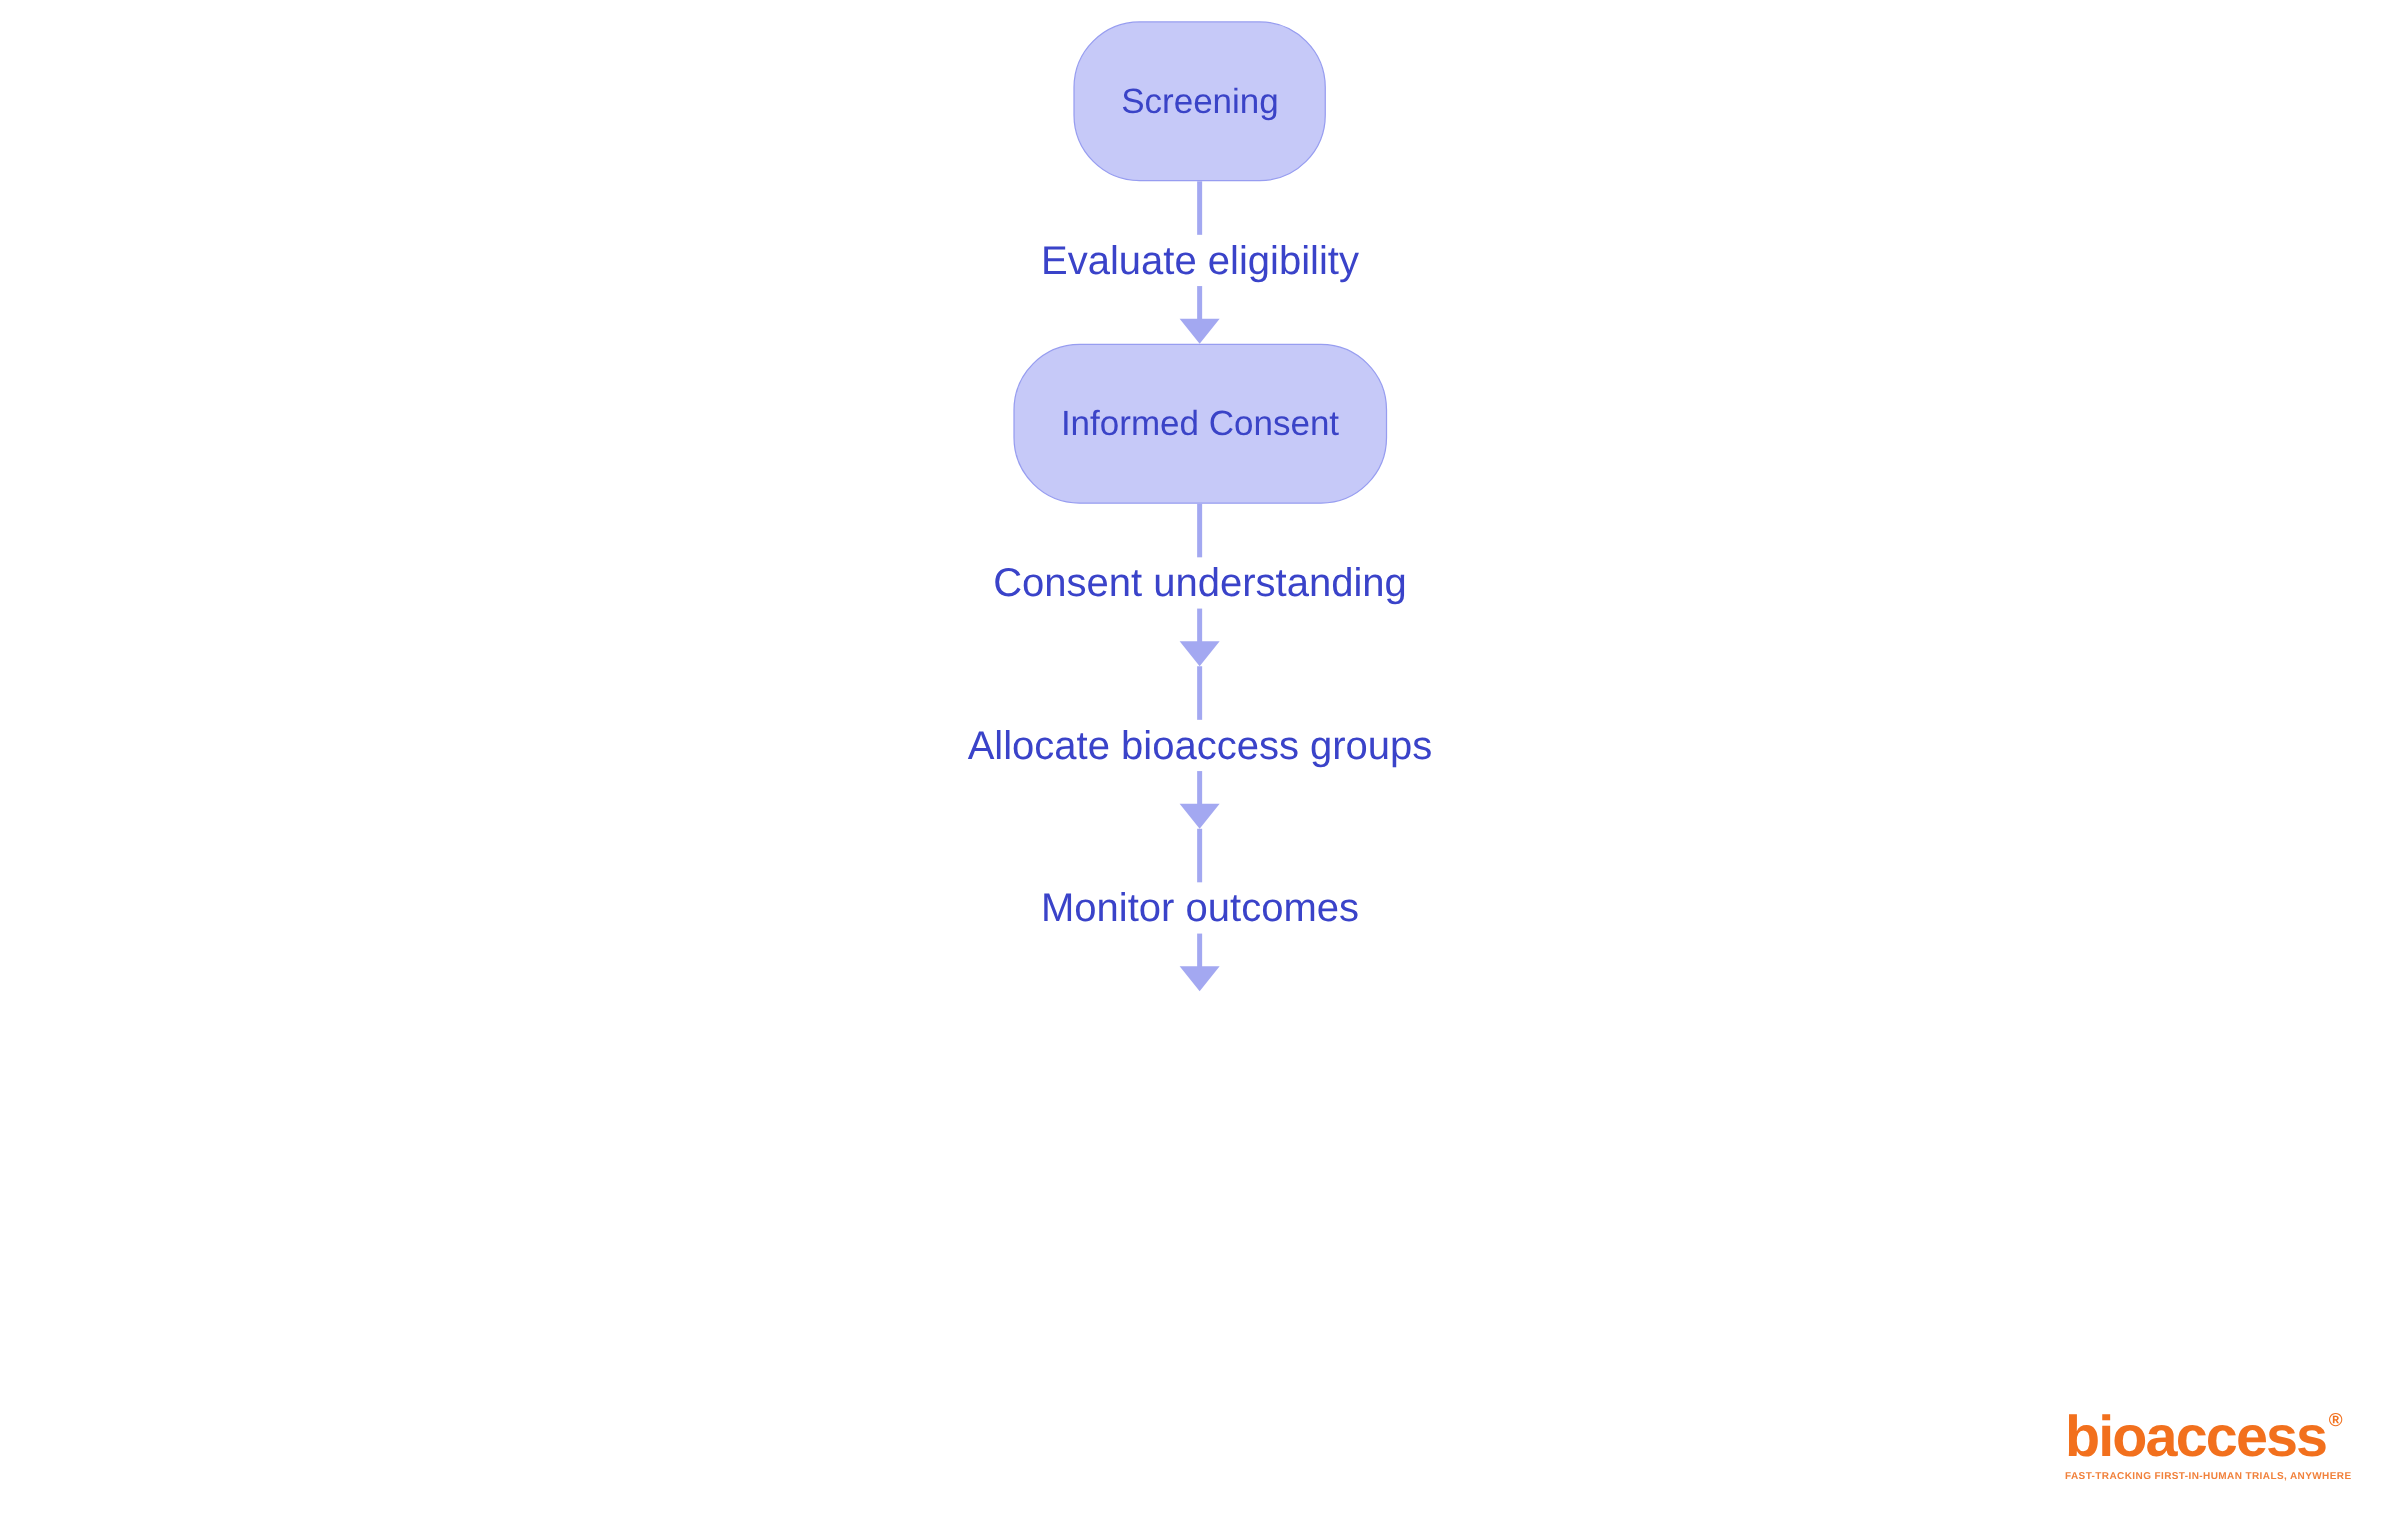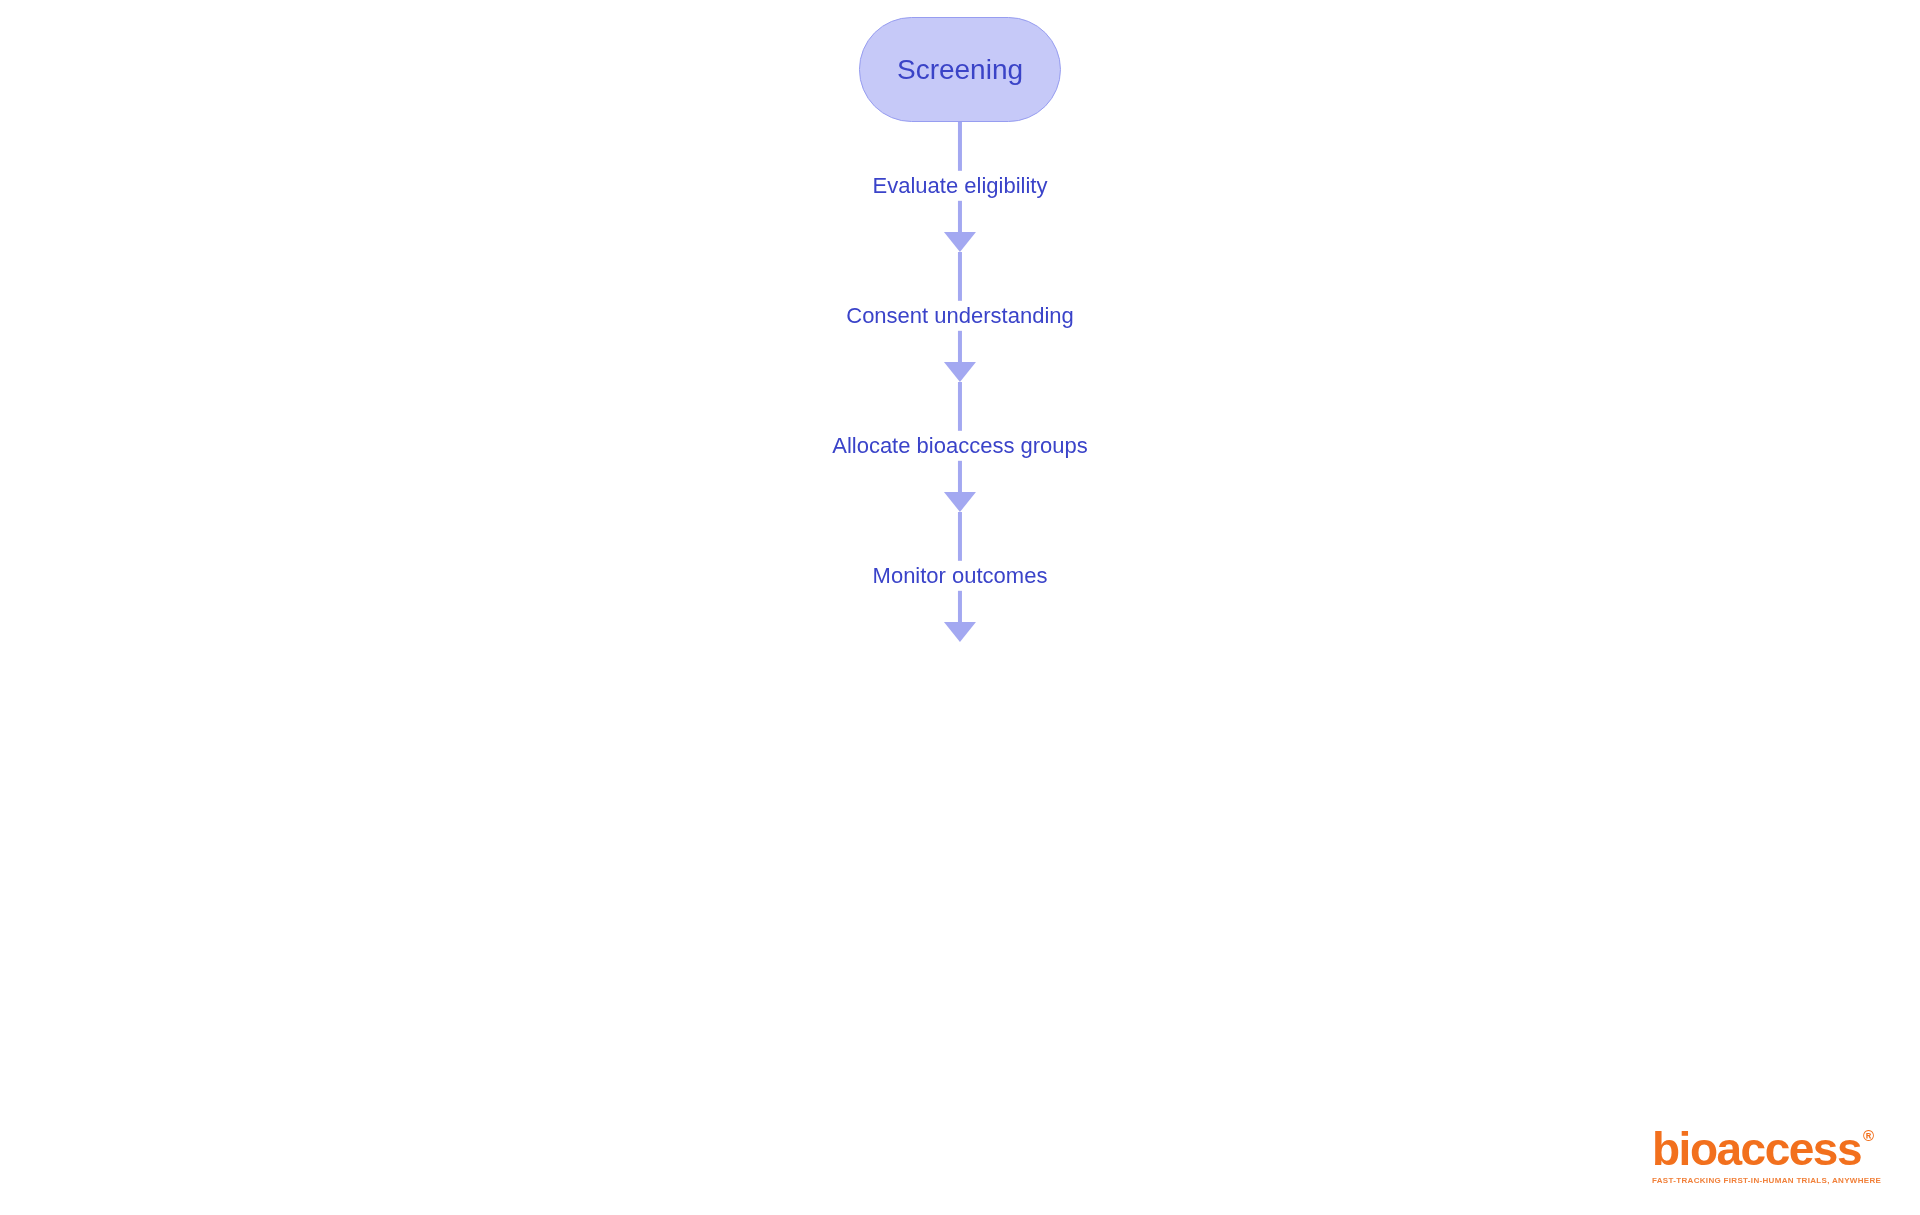--- a/index.html
+++ b/index.html
@@ -25,21 +25,21 @@
     position: absolute;
     top: 17px;
     left: 50%;
     transform: translateX(-50%);
     display: flex;
     flex-direction: column;
     align-items: center;
     width: max-content;
   }
   .node {
-    height: 105px;
+    height: 128px;
     border-radius: 53px;
     background: var(--node-fill);
     border: 1.5px solid var(--node-border);
     display: flex;
     align-items: center;
     padding: 0 37px;
     flex: none;
   }
   .node span {
     font-size: 28px;
@@ -71,21 +71,21 @@
     border-right: 16px solid transparent;
     border-top: 20px solid var(--edge-color);
   }
   .edge-label {
     position: absolute;
     left: 50%;
     top: 50%;
     transform: translate(-50%, -54%);
     background: var(--page-bg);
     padding: 2px 9px;
-    font-size: 22px;
+    font-size: 32px;
     color: var(--edge-label-color);
     white-space: nowrap;
   }
   .logo {
     position: absolute;
     right: 53px;
     bottom: 30px;
     text-align: left;
     width: 215px;
   }
@@ -122,20 +122,23 @@
   <div class="node">
     <span>Screening</span>
   </div>
 
   <div class="connector">
     <span class="edge-line"></span>
     <span class="edge-arrowhead"></span>
     <span class="edge-label">Evaluate eligibility</span>
   </div>
 
+  <div class="node">
+    <span>Informed Consent</span>
+  </div>
 
   <div class="connector">
     <span class="edge-line"></span>
     <span class="edge-arrowhead"></span>
     <span class="edge-label">Consent understanding</span>
   </div>
 
 
   <div class="connector">
     <span class="edge-line"></span>

